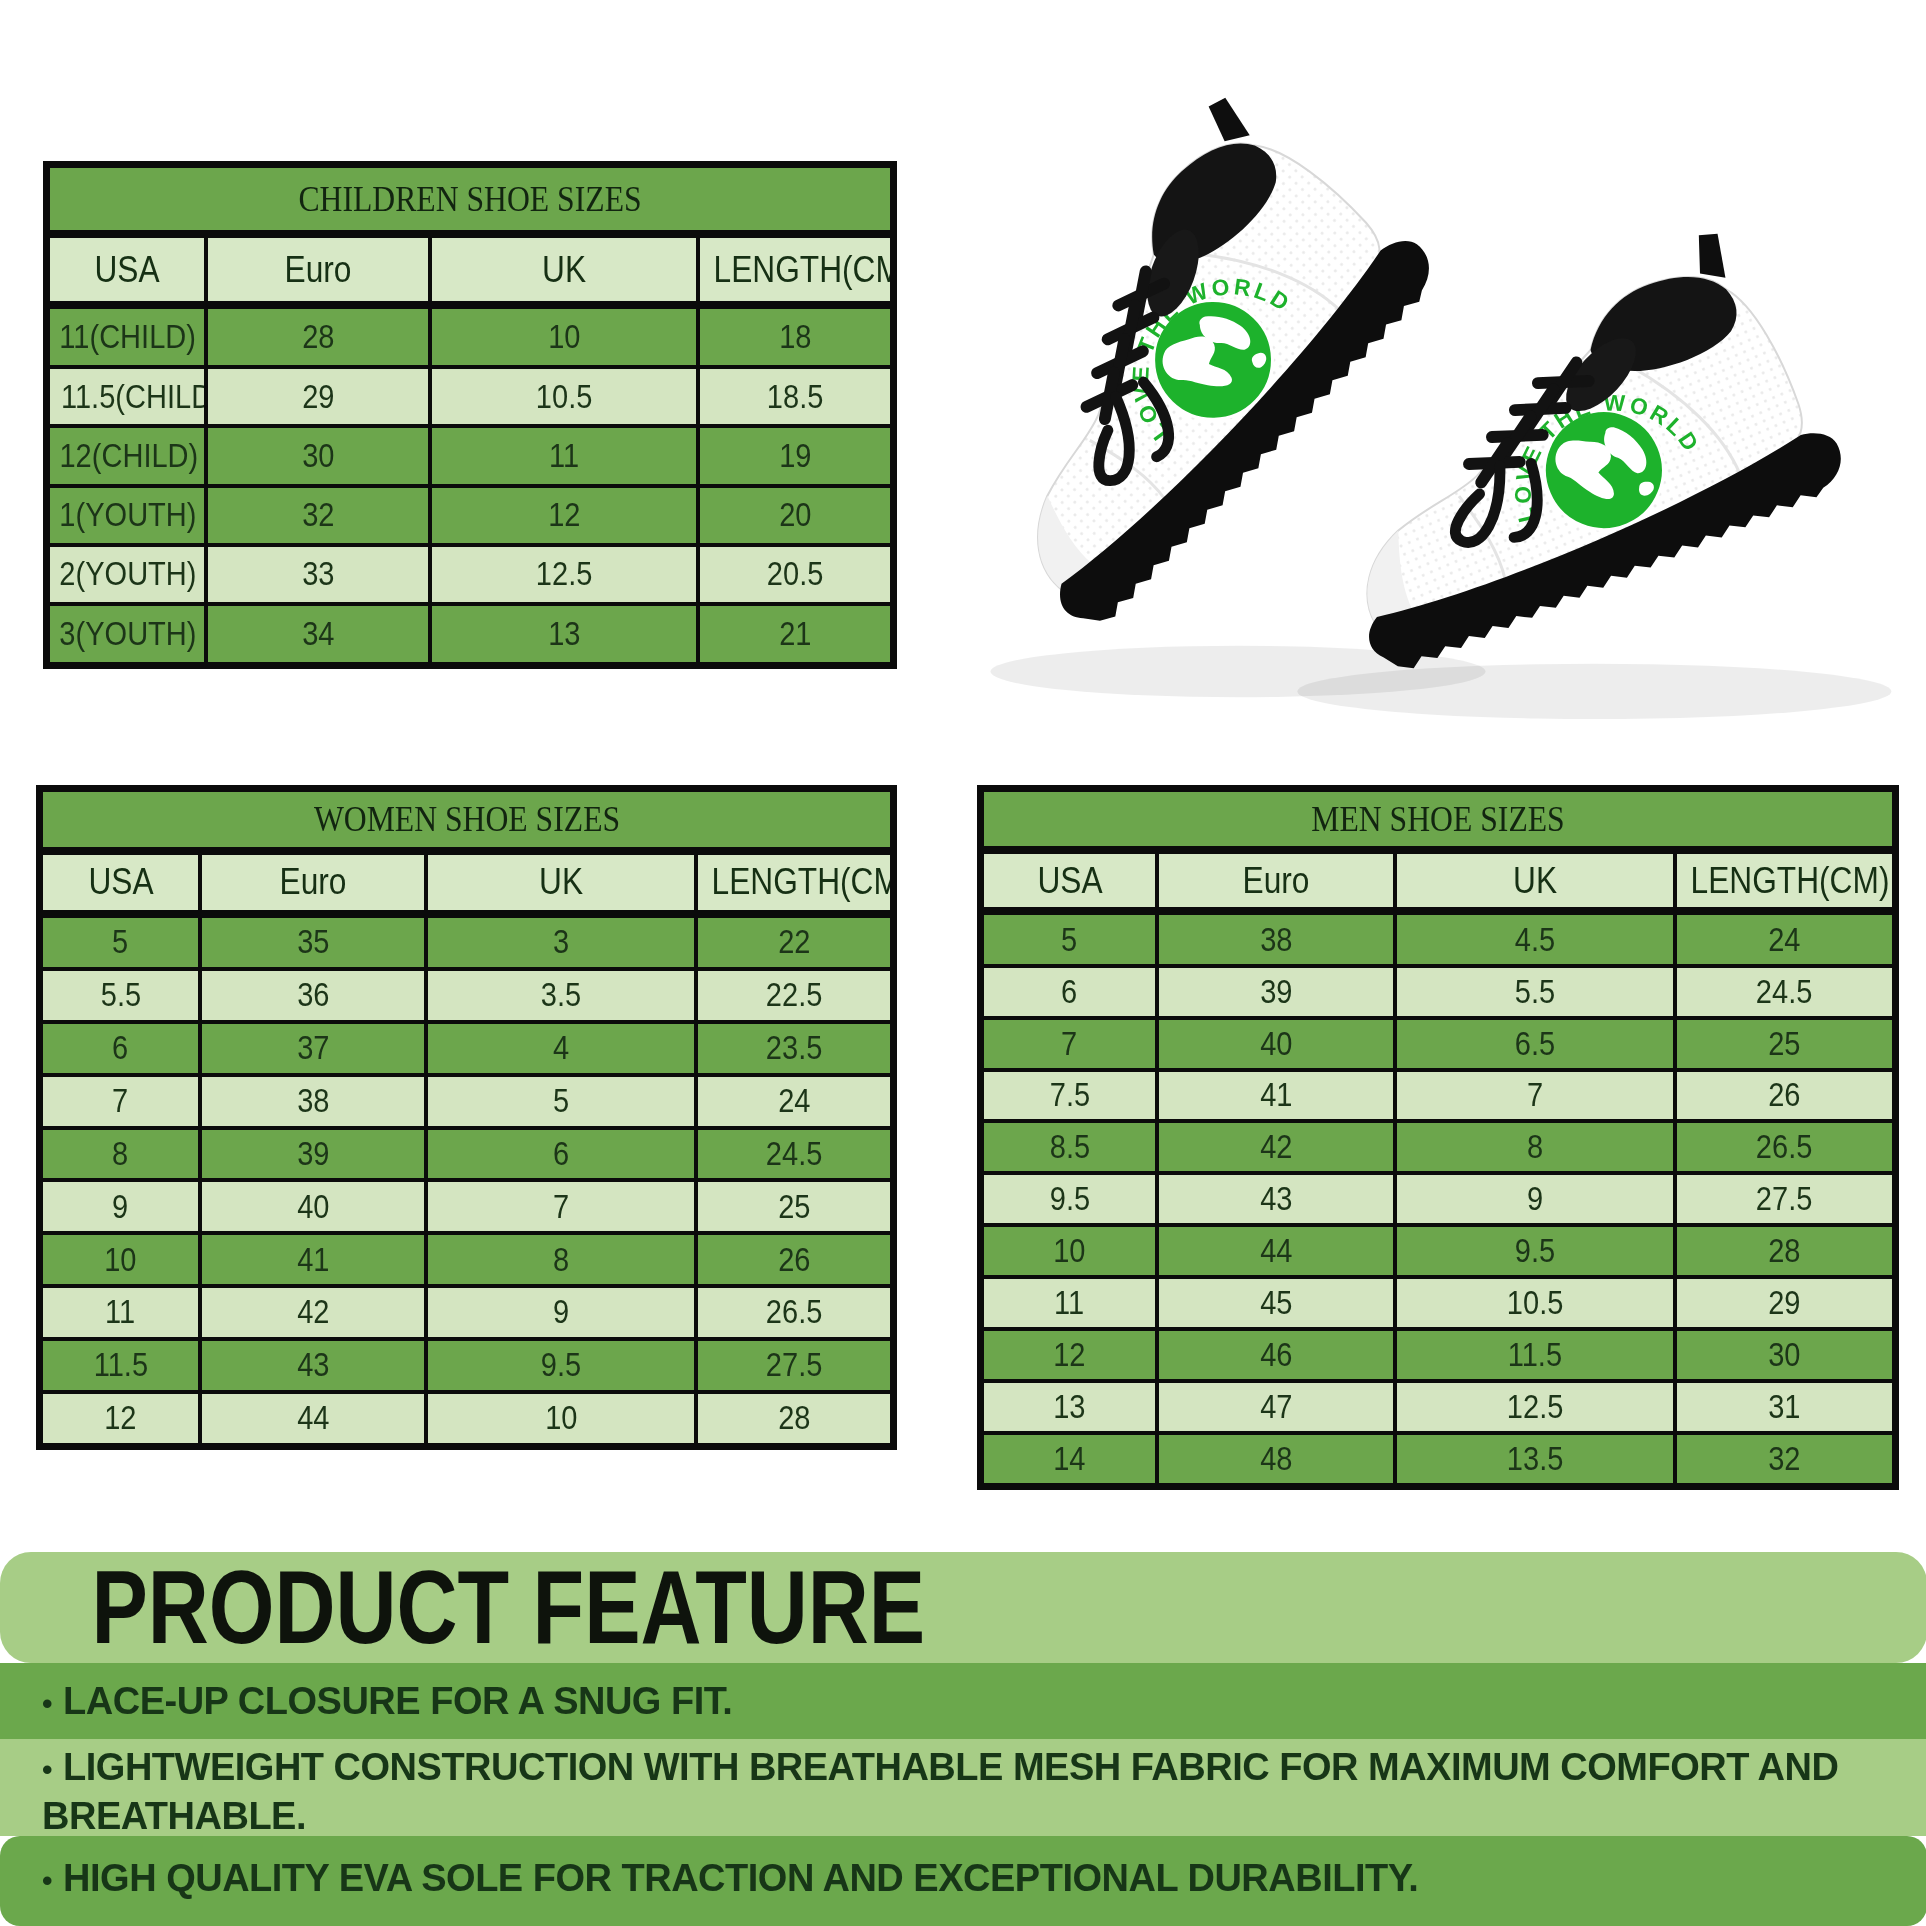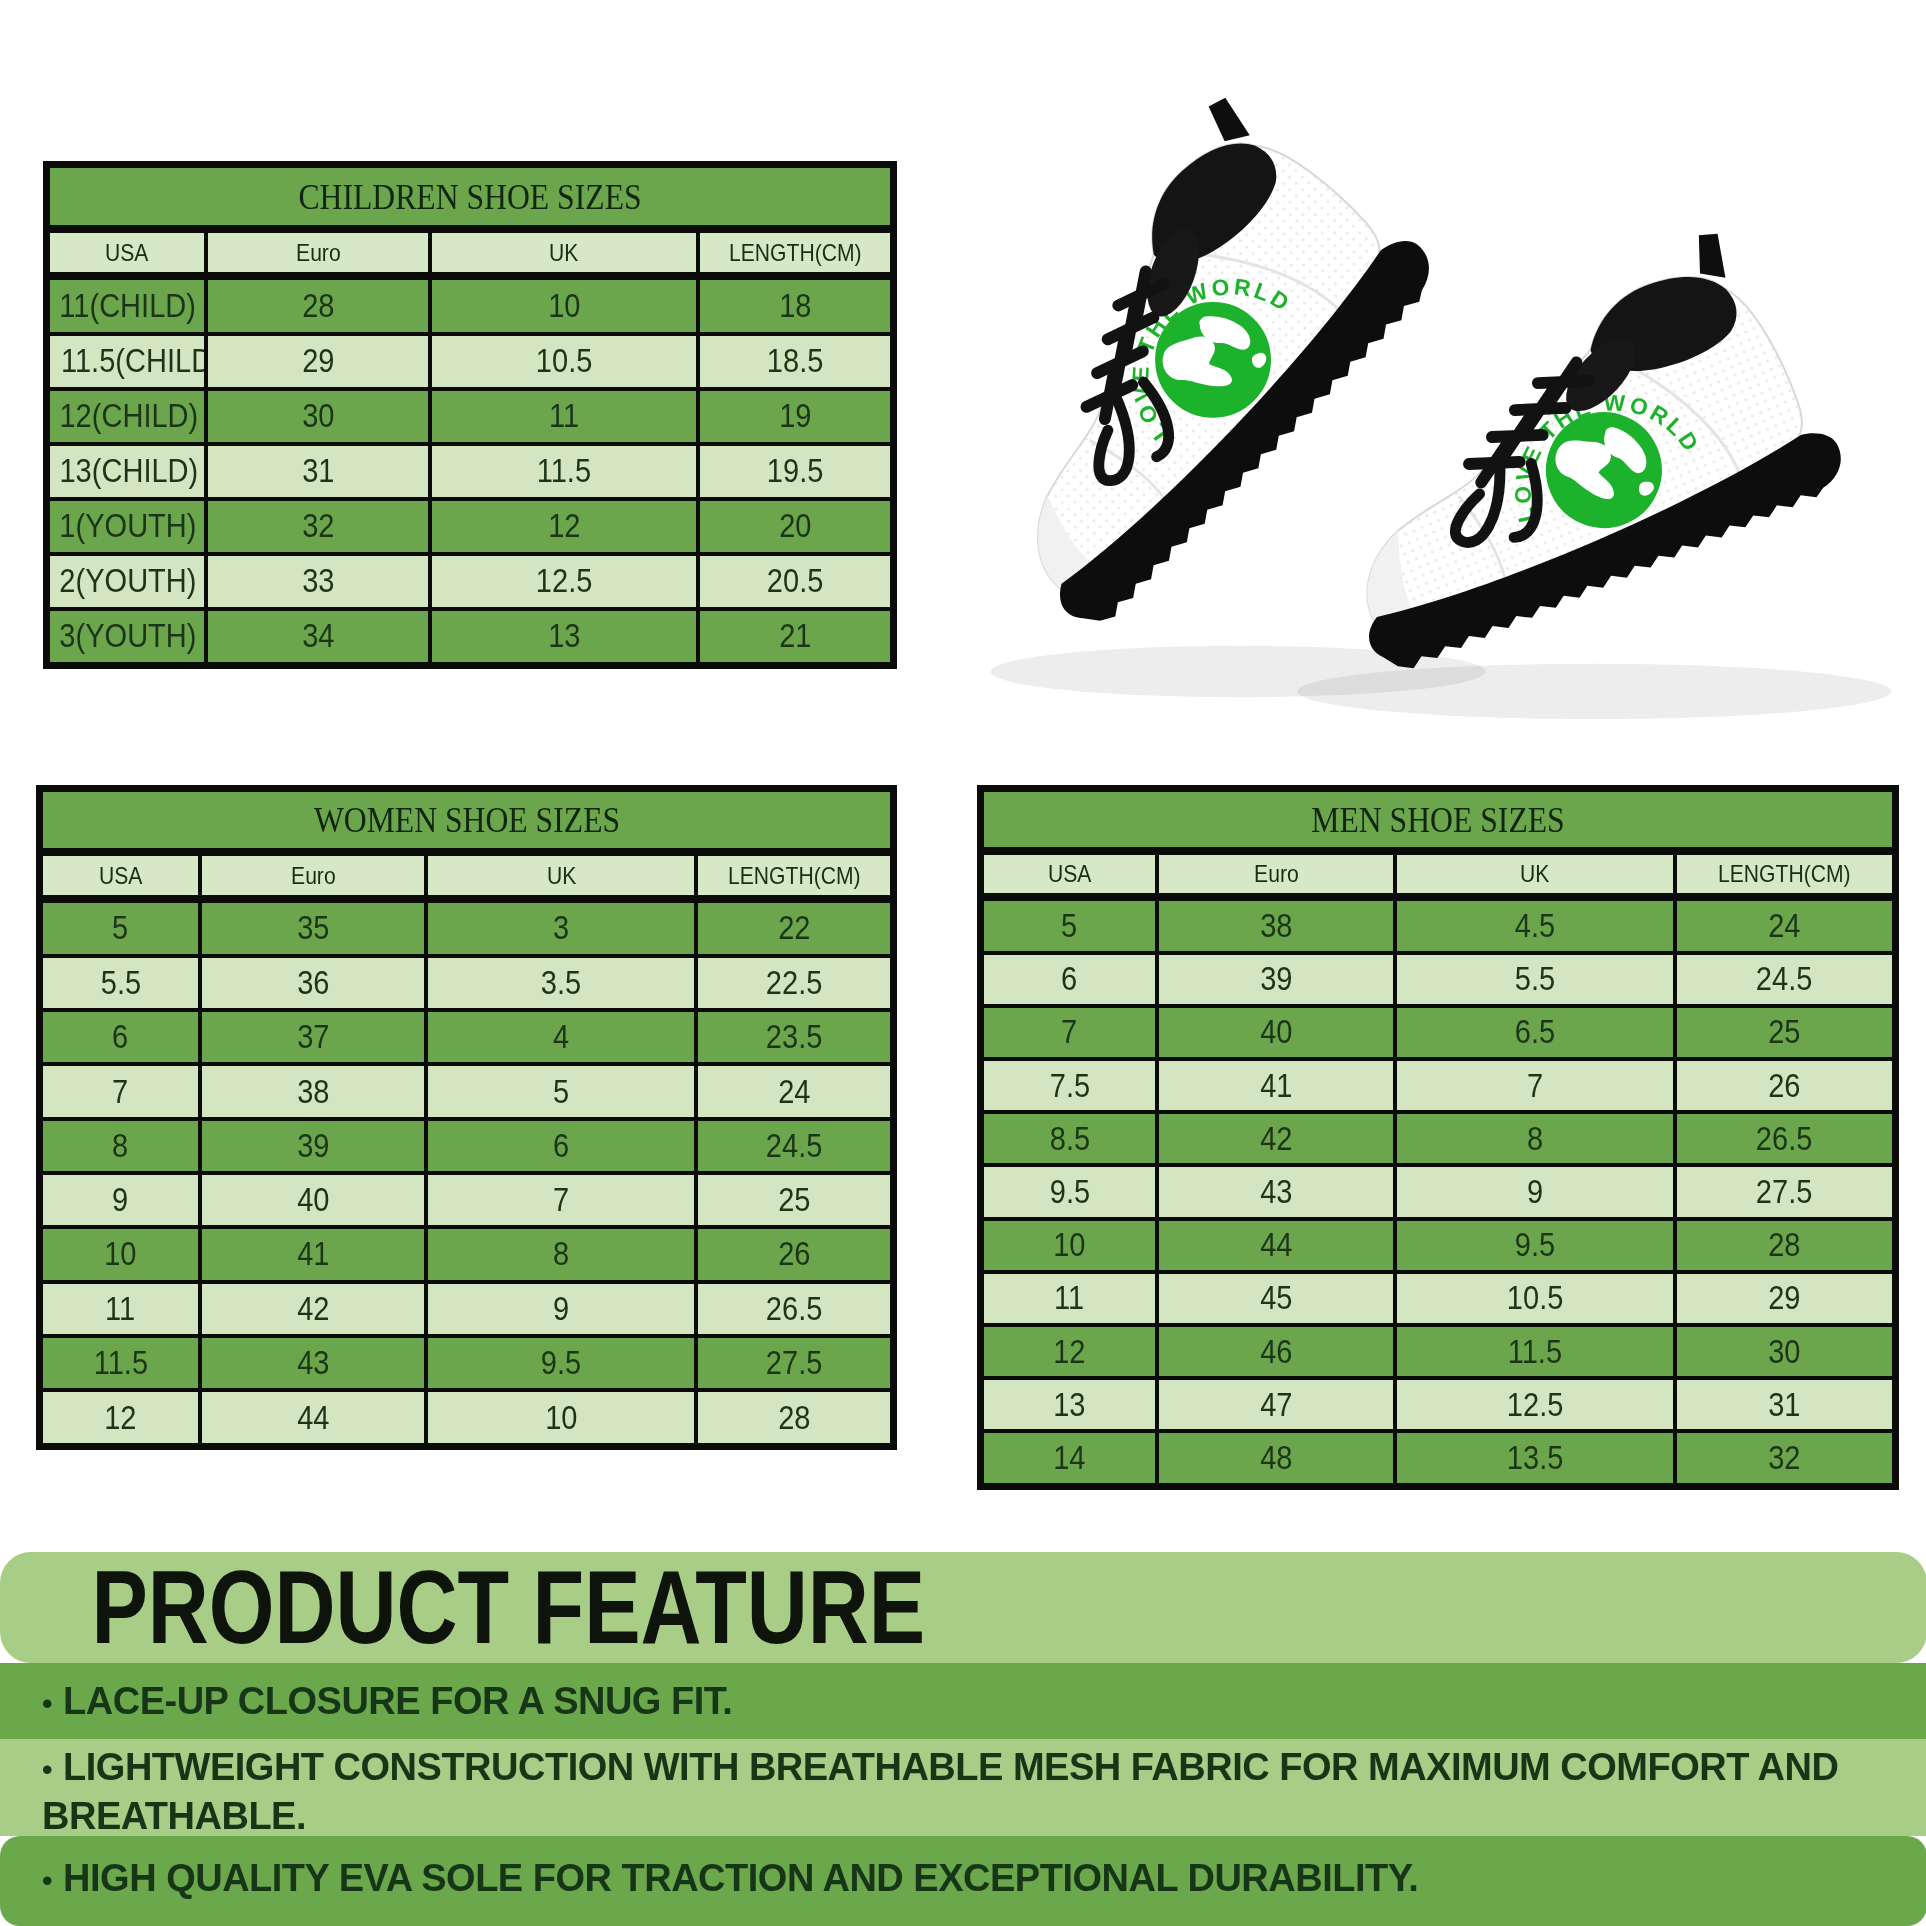--- a/index.html
+++ b/index.html
@@ -5,21 +5,21 @@
   html,body{margin:0;padding:0;background:#fff;}
   #canvas{position:relative;width:1927px;height:1927px;background:#ffffff;overflow:hidden;
           font-family:"Liberation Sans",sans-serif;}
   
   table.size{position:absolute;border-collapse:collapse;table-layout:fixed;
              border:7px solid #0b0b0b;}
   table.size td{border:4px solid #0b0b0b;text-align:center;vertical-align:middle;
                 padding:0;color:#1c3518;font-size:33px;overflow:hidden;}
   table.size tr.t-title td{background:#6ca64c;color:#122510;font-size:36px;
                            border-bottom:8px solid #0b0b0b;font-family:Liberation Serif, serif;}
-  table.size tr.t-head td{background:#d7e8c6;font-size:24px;color:#163014;
+  table.size tr.t-head td{background:#d7e8c6;font-size:36px;color:#163014;
                           border-bottom:8px solid #0b0b0b;}
   table.size tr.dark td{background:#6ca64c;}
   table.size tr.light td{background:#d4e5c1;}
   .ct{display:inline-block;transform:scaleX(.88);transform-origin:center;white-space:nowrap;}
   #tbl-children{left:43px;top:161px;width:854px;height:508px;}
   #tbl-women{left:36px;top:785px;width:861px;height:665px;}
   #tbl-men{left:977px;top:785px;width:922px;height:705px;}
   
   .band{position:absolute;left:0;width:1927px;}
   #band-title{top:1552px;height:111px;background:#a7cd86;text-align:left;line-height:111px;border-radius:31px;}
@@ -67,26 +67,20 @@
           <td><span class="ct">29</span></td>
           <td><span class="ct">10.5</span></td>
           <td><span class="ct">18.5</span></td>
         </tr>
         <tr class="dark">
           <td><span class="ct">12(CHILD)</span></td>
           <td><span class="ct">30</span></td>
           <td><span class="ct">11</span></td>
           <td><span class="ct">19</span></td>
         </tr>
-        <tr class="light">
-          <td><span class="ct">13(CHILD)</span></td>
-          <td><span class="ct">31</span></td>
-          <td><span class="ct">11.5</span></td>
-          <td><span class="ct">19.5</span></td>
-        </tr>
         <tr class="dark">
           <td><span class="ct">1(YOUTH)</span></td>
           <td><span class="ct">32</span></td>
           <td><span class="ct">12</span></td>
           <td><span class="ct">20</span></td>
         </tr>
         <tr class="light">
           <td><span class="ct">2(YOUTH)</span></td>
           <td><span class="ct">33</span></td>
           <td><span class="ct">12.5</span></td>

